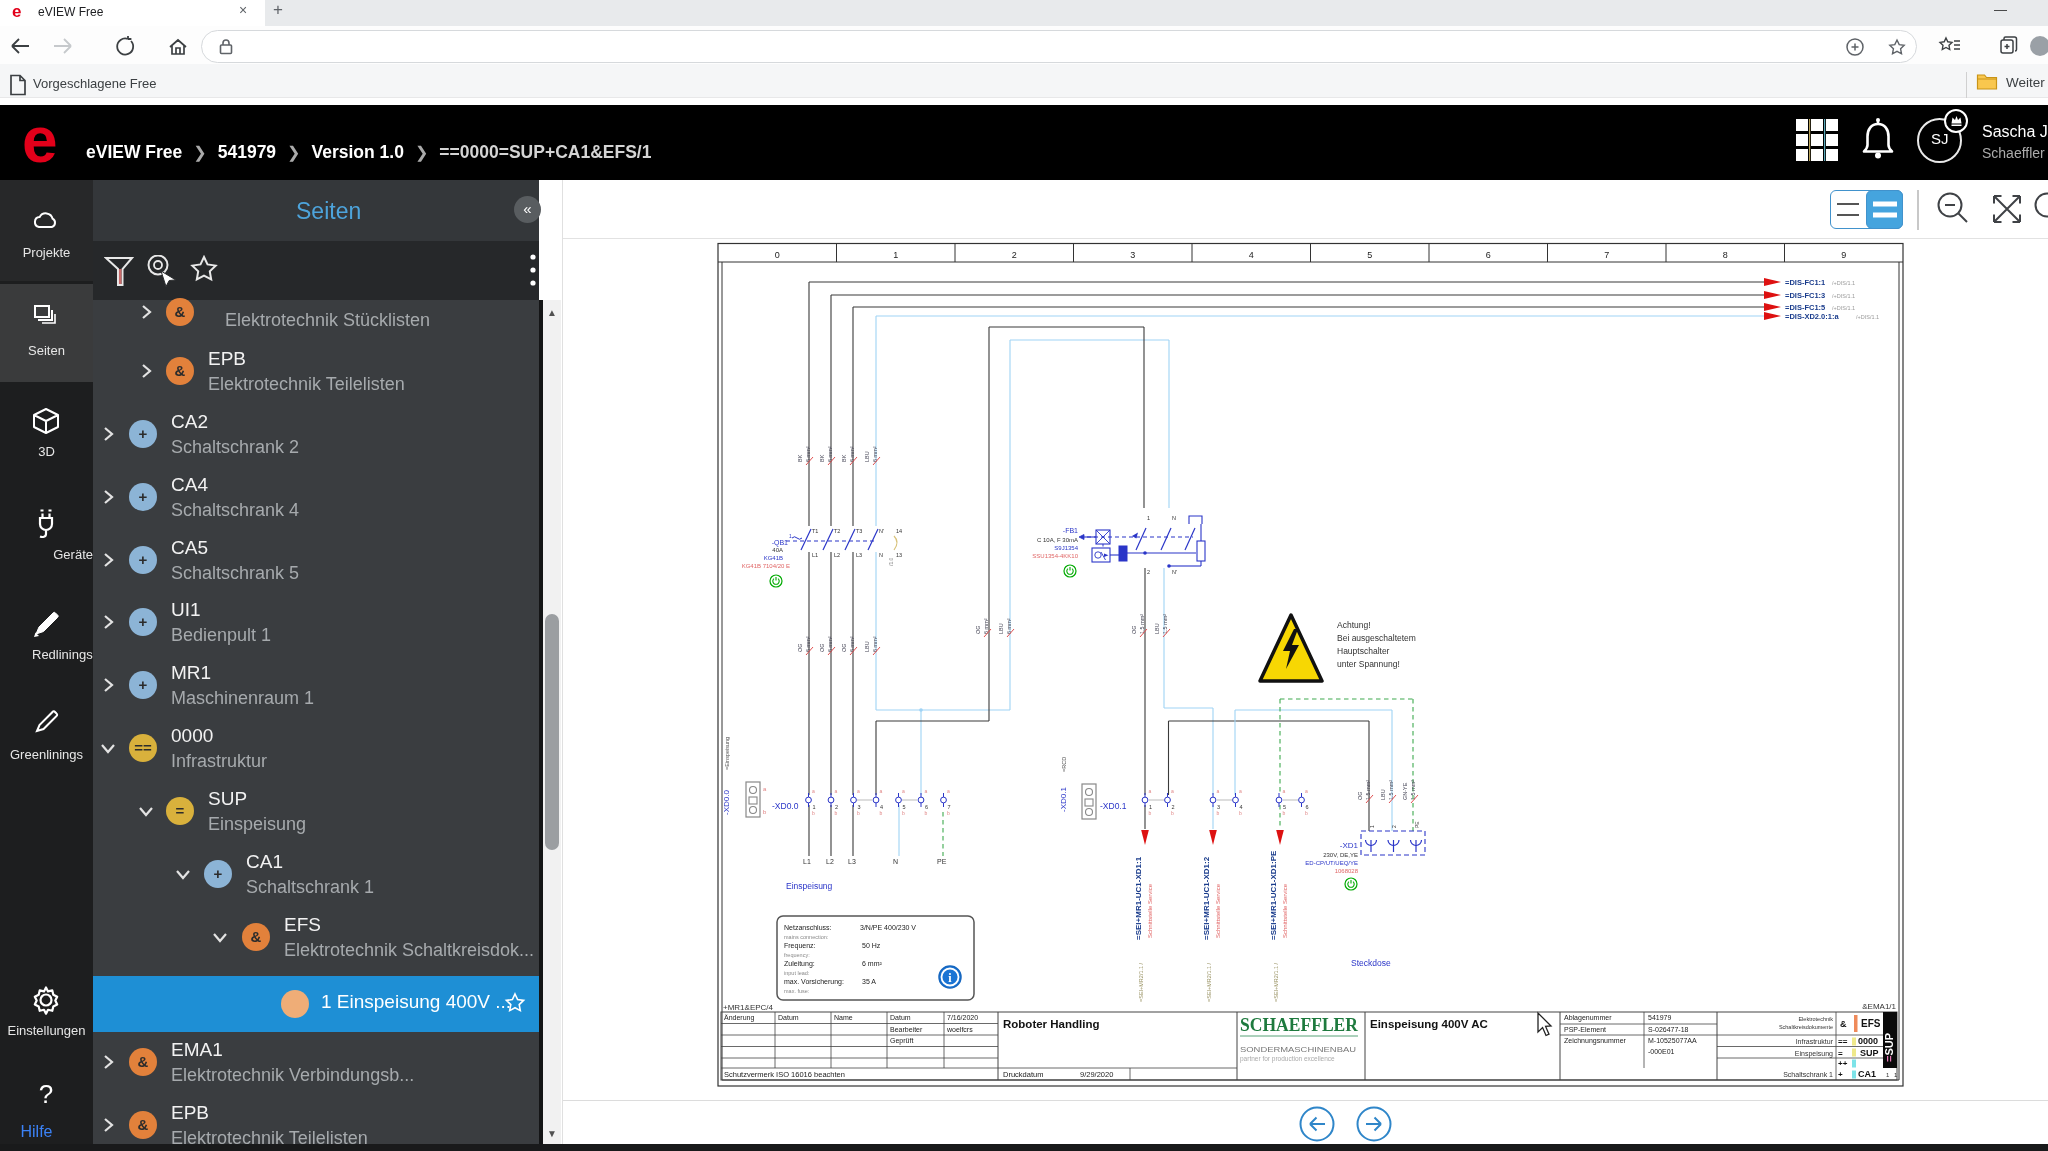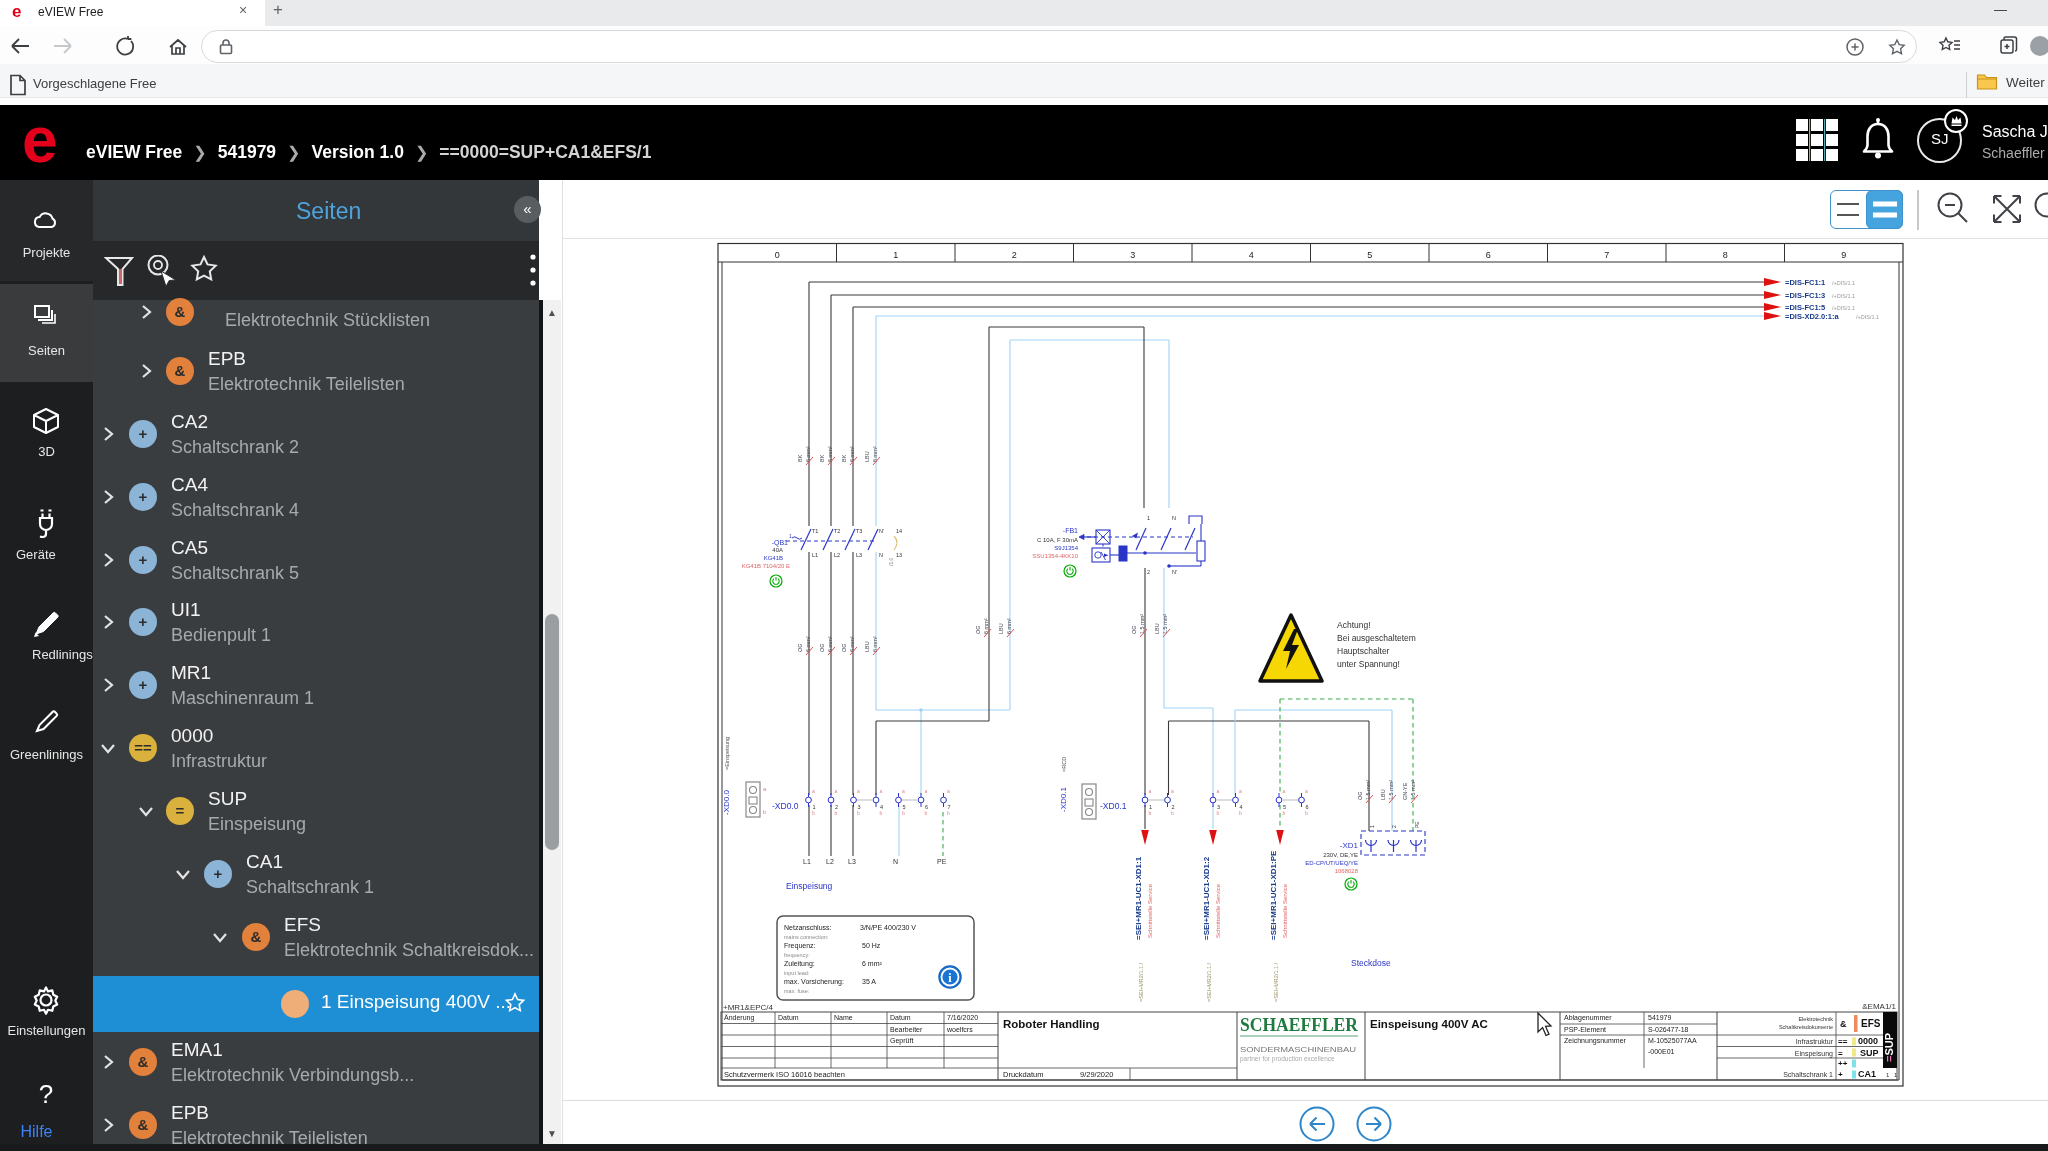--- a/index.html
+++ b/index.html
@@ -112,21 +112,21 @@
 <svg class="abs" style="left:30px;top:406px;" width="32" height="32" viewBox="0 0 32 32">
         <path d="M16 3 L28 9 L16 15 L4 9 z M4 9 v12 l12 6 12,-6 V9 M16 15 v12" fill="none" stroke="#fff" stroke-width="2" stroke-linejoin="round"></path>
       </svg>
 <div class="abs" style="left:0;top:444px;width:93px;text-align:center;font-size:13px;color:#e6e6e6;">3D</div>
 <svg class="abs" style="left:30px;top:509px;" width="32" height="32" viewBox="0 0 32 32">
         <path d="M10 9 h12 v6 a6 6 0 0 1 -12 0 z" fill="none" stroke="#fff" stroke-width="2.2"></path>
         <path d="M12.5 9 V4.5 M19.5 9 V4.5" stroke="#fff" stroke-width="2.2"></path>
         <path d="M16 21.5 v3.5 c0 3 -3.5 3.5 -6 2.5" fill="none" stroke="#fff" stroke-width="2.2"></path>
         <path d="M10.5 1.5 h3 M18.5 1.5 h3" stroke="#fff" stroke-width="1.8"></path>
       </svg>
-<div class="abs" style="left:16px;top:547px;width:93px;text-align:left;font-size:13px;color:#e6e6e6;">Geräte</div>
+<div class="abs" style="left:0;top:547px;width:93px;text-align:right;font-size:13px;color:#e6e6e6;">Geräte</div>
 <svg class="abs" style="left:30px;top:608px;" width="32" height="32" viewBox="0 0 32 32">
         <path d="M6 26 l3 -7 14 -14 a1.5 1.5 0 0 1 2.5 0 l2 2 a1.5 1.5 0 0 1 0 2.5 l-14 14 z" fill="#fff" stroke="#fff" stroke-width="1"></path>
         <path d="M4 29 l5 -1 -3.5 -3.5 z" fill="#fff"></path>
       </svg>
 <div class="abs" style="left:0;top:647px;width:77px;text-align:center;font-size:13px;color:#e6e6e6;padding-left:32px;">Redlinings</div>
 <svg class="abs" style="left:30px;top:706px;" width="32" height="32" viewBox="0 0 32 32">
         <path d="M7 25 l2.5 -6 13 -13 a1.5 1.5 0 0 1 2.5 0 l1.5 1.5 a1.5 1.5 0 0 1 0 2.5 l-13 13 -6.5 2 z" fill="none" stroke="#fff" stroke-width="2"></path>
       </svg>
 <div class="abs" style="left:0;top:747px;width:93px;text-align:center;font-size:13px;color:#e6e6e6;">Greenlinings</div>
 <svg class="abs" style="left:30px;top:984px;" width="32" height="32" viewBox="0 0 32 32">

